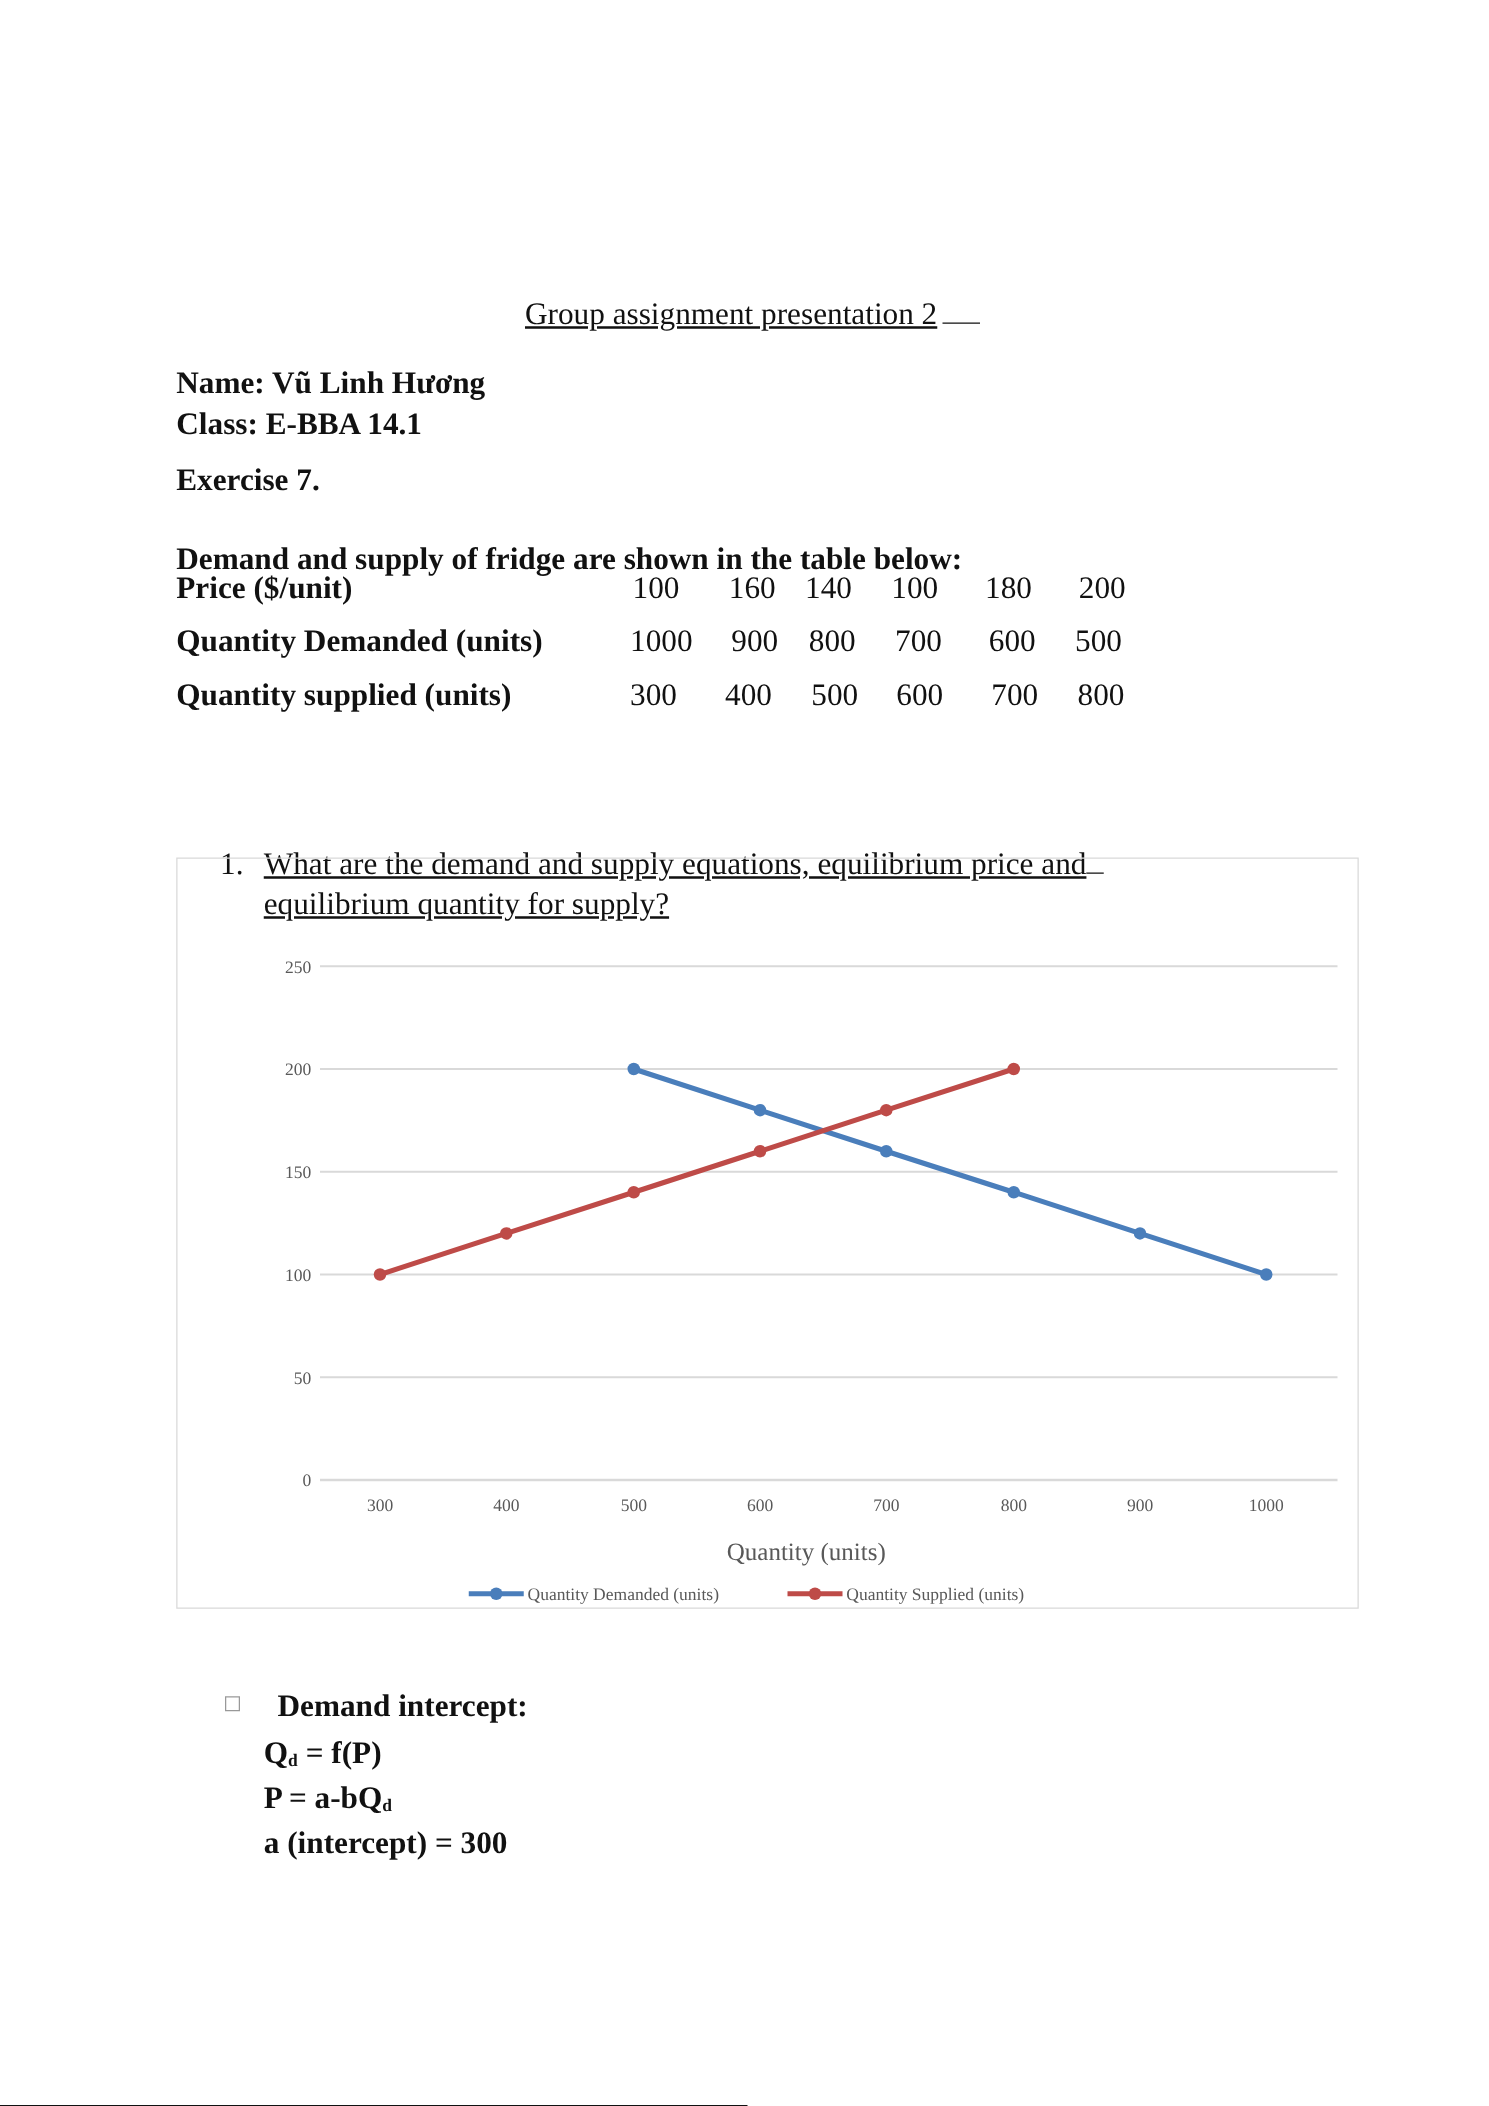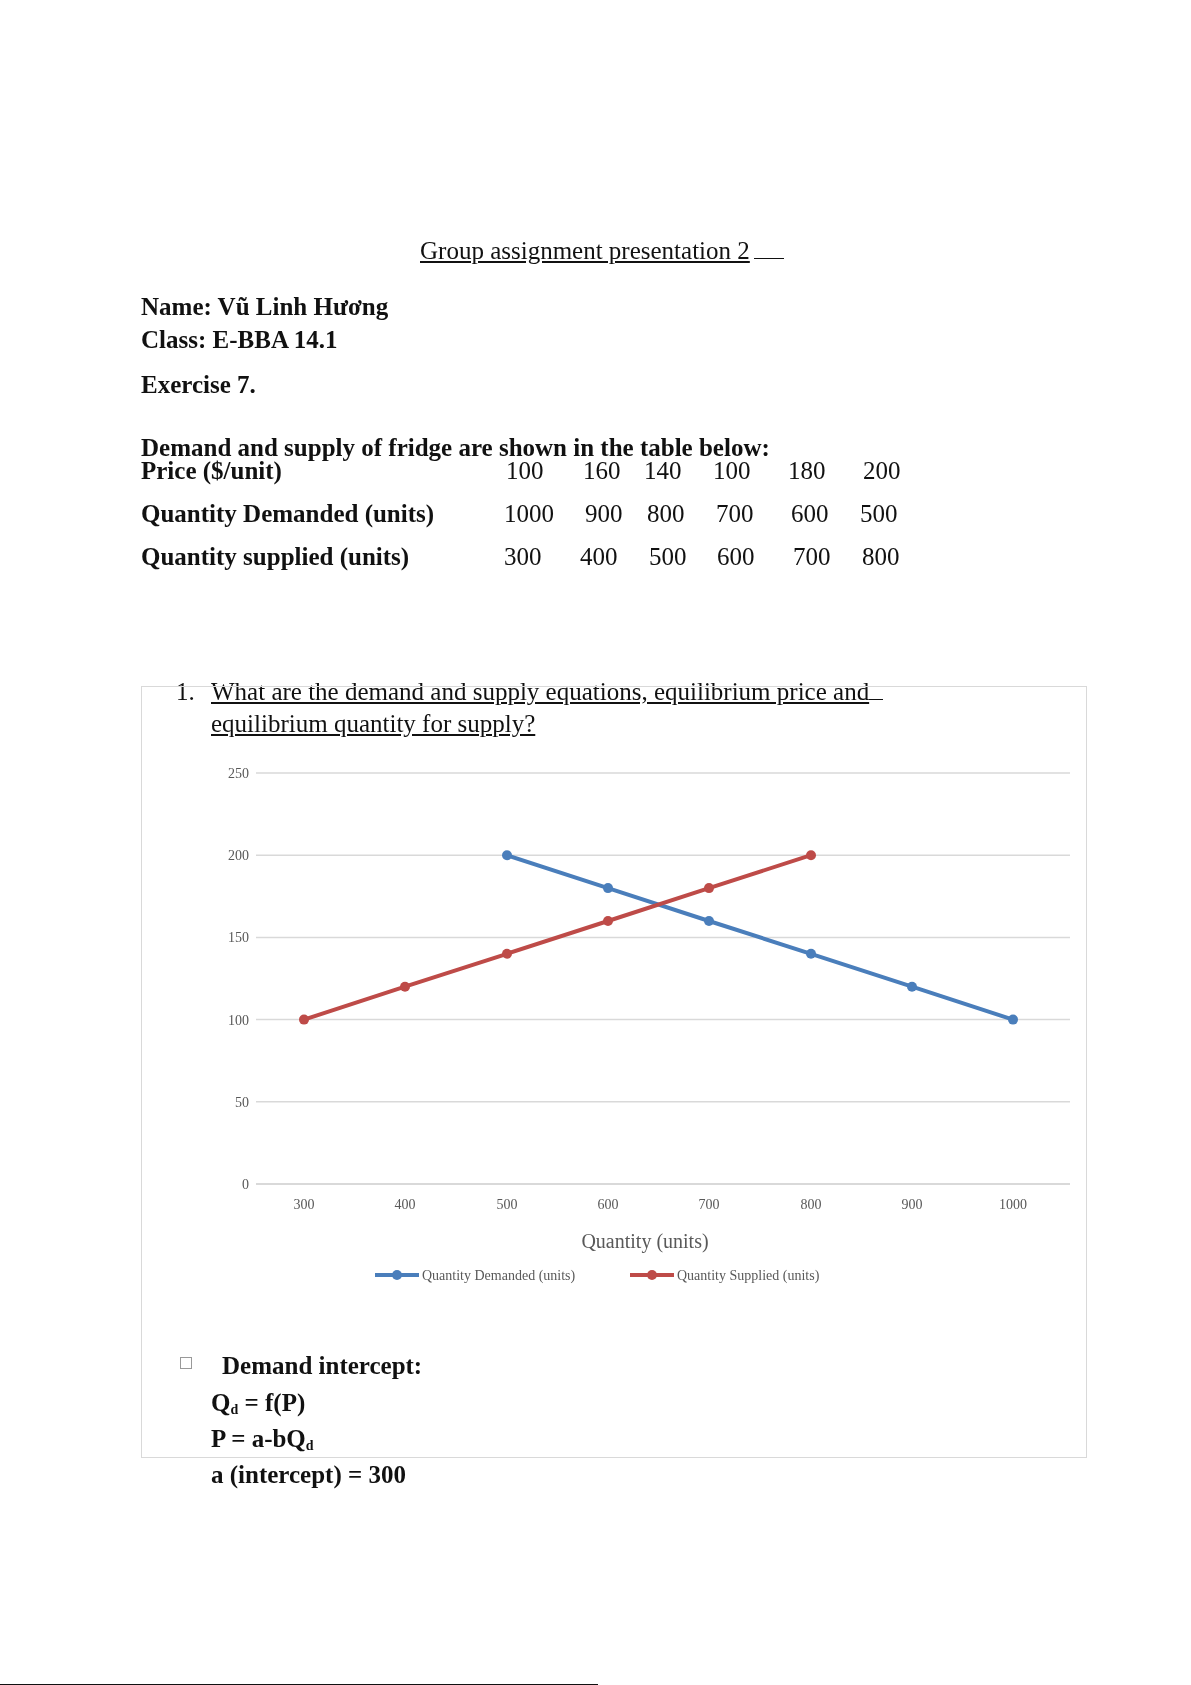--- a/index.html
+++ b/index.html
@@ -6,21 +6,21 @@
   body{width:1191px;height:1685px;position:relative;overflow:hidden;
        font-family:"Liberation Serif","DejaVu Serif",serif;color:#111;}
   .abs{position:absolute;white-space:nowrap;}
   .title{left:420px;top:236px;font-size:25px;text-decoration:underline;text-align:right;}
   .title-tail{display:inline-block;width:30px;border-bottom:1px solid #111;height:22px;vertical-align:baseline;margin-left:4px;}
   .row{left:141px;font-size:25px;font-weight:bold;}
   .nums span{position:absolute;font-size:25px;}
   .q{left:176px;font-size:25px;margin-top:48px;}
   .q .num{display:inline-block;width:35px;}
   .q .txt{text-decoration:underline;}
-  .chart{position:absolute;left:141px;top:686px;width:946px;height:772px;border:1.5px solid #d9d9d9;box-sizing:border-box;padding-left:48px;}
+  .chart{position:absolute;left:141px;top:686px;width:946px;height:601px;border:1.5px solid #d9d9d9;box-sizing:border-box;padding-left:48px;}
   .chart svg{position:absolute;left:0;top:0;}
   .bullet{left:180px;top:1357px;width:12px;height:12px;border:1px solid #999;box-sizing:border-box;}
   sub{font-size:14px;vertical-align:-3px;}
   .footer-line{position:absolute;left:0;top:1684px;width:598px;height:2px;background:#111;}
 </style>
 </head>
 <body>
 
 <div class="abs title"><span>Group assignment presentation 2</span><span class="title-tail"></span></div>
 

